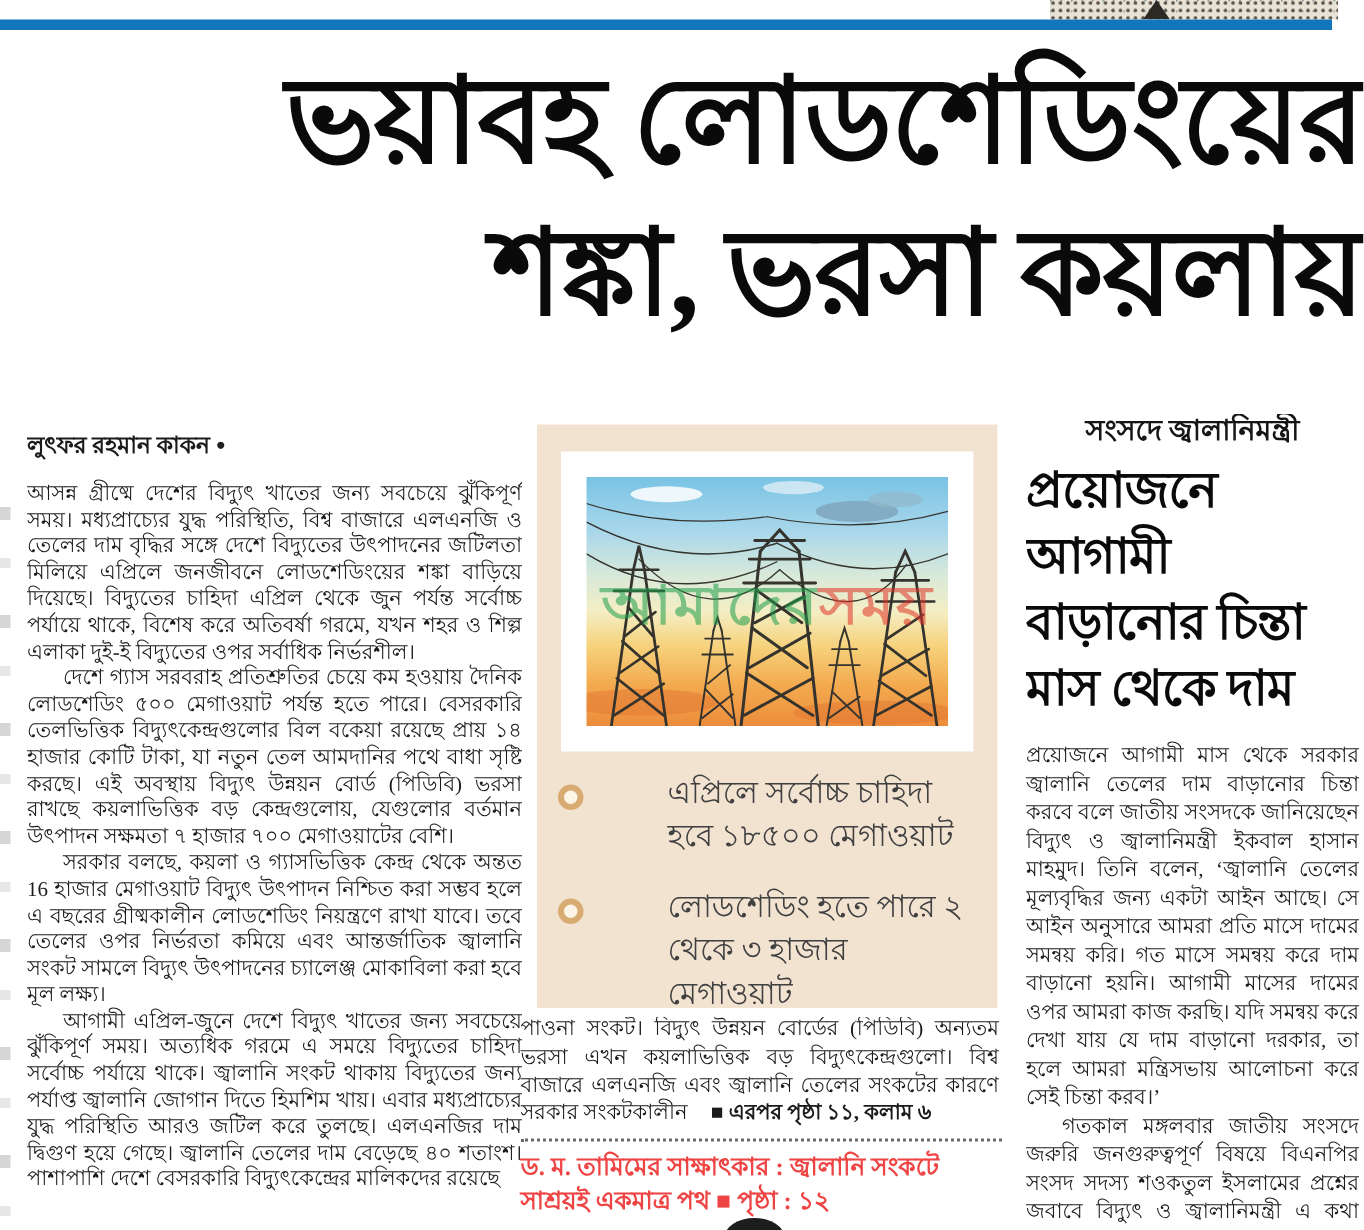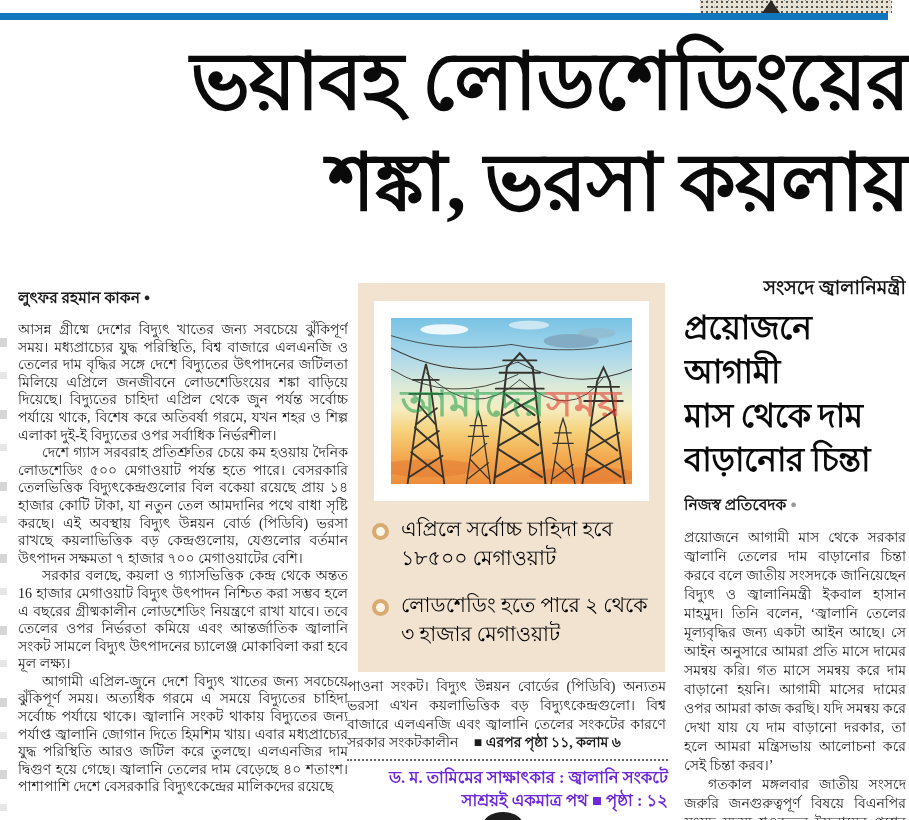--- a/index.html
+++ b/index.html
@@ -70,44 +70,44 @@
   }
   .watermark .wm-green{color:#1f9e4c;}
   .watermark .wm-red{color:#e03228;}
 
   .bullet-list{position:absolute;left:14px;top:232px;width:280px;}
   .bullet-item{display:flex;gap:12px;margin-bottom:18px;}
   .bullet-ring{
     flex:0 0 auto;width:9px;height:9px;margin-top:8px;border-radius:50%;
     background:#fbf4e7;border:4px solid #d8ab72;
   }
-  .bullet-text{font-size:20.5px;line-height:29px;color:#000000;}
+  .bullet-text{font-size:20.5px;line-height:29px;color:#404040;margin-left:44px;}
 
   
   .mid-continuation{
     position:absolute;left:347px;top:678px;width:319px;height:77px;overflow:hidden;
     font-size:14px;line-height:18.8px;text-align:justify;
   }
   .jump-note{font-weight:bold;white-space:nowrap;margin-left:12px;}
   .dotted-rule{
     position:absolute;left:347px;top:759px;width:321px;height:0;
     border-top:2px dotted #6a6a6a;
   }
   .teaser{
-    position:absolute;left:347px;top:767px;width:321px;text-align:right;
-    font-weight:bold;font-size:16.5px;line-height:22.5px;color:#6d28d9;
+    position:absolute;left:347px;top:767px;width:321px;text-align:left;
+    font-weight:bold;font-size:16.5px;line-height:22.5px;color:#ef4444;
   }
   .bottom-circle{
     position:absolute;left:483px;top:812px;width:40px;height:26px;
     background:#1d1d1d;border-radius:50%;
   }
 
   
   .col-right{position:absolute;left:684px;top:276px;width:222px;height:544px;overflow:hidden;}
-  .kicker{text-align:right;font-size:19px;line-height:24px;font-weight:600;color:#161616;}
+  .kicker{text-align:center;font-size:19px;line-height:24px;font-weight:600;color:#161616;}
   .side-headline{
     text-align:left;font-weight:900;font-size:33px;line-height:44px;
     color:#0a0a0a;margin-top:6px;letter-spacing:-.5px;
   }
   .col-right .byline{margin-top:12px;}
   .col-right .bodytext{font-size:14px;line-height:19px;}
 </style>
 </head>
 <body>
 
@@ -223,26 +223,22 @@
     <div>ড. ম. তামিমের সাক্ষাৎকার : জ্বালানি সংকটে</div>
     <div>সাশ্রয়ই একমাত্র পথ ■ পৃষ্ঠা : ১২</div>
   </div>
 
   <div class="bottom-circle"></div>
 
   <div class="col-right">
     <div class="kicker">সংসদে জ্বালানিমন্ত্রী</div>
     <div class="side-headline">
       <div>প্রয়োজনে আগামী</div>
+      <div>বাড়ানোর চিন্তা</div>
       <div>মাস থেকে দাম</div>
-      <div>বাড়ানোর চিন্তা</div>
-    </div>
-    <div class="byline">
-      <span>নিজস্ব প্রতিবেদক</span>
-      <span class="dot gray">●</span>
     </div>
     <div class="bodytext">
       <p>প্রয়োজনে আগামী মাস থেকে সরকার জ্বালানি তেলের দাম বাড়ানোর চিন্তা করবে বলে জাতীয় সংসদকে জানিয়েছেন বিদ্যুৎ ও জ্বালানিমন্ত্রী ইকবাল হাসান মাহমুদ। তিনি বলেন, ‘জ্বালানি তেলের মূল্যবৃদ্ধির জন্য একটা আইন আছে। সে আইন অনুসারে আমরা প্রতি মাসে দামের সমন্বয় করি। গত মাসে সমন্বয় করে দাম বাড়ানো হয়নি। আগামী মাসের দামের ওপর আমরা কাজ করছি। যদি সমন্বয় করে দেখা যায় যে দাম বাড়ানো দরকার, তা হলে আমরা মন্ত্রিসভায় আলোচনা করে সেই চিন্তা করব।’</p>
       <p class="indent">
         <span>গতকাল মঙ্গলবার জাতীয় সংসদে জরুরি জনগুরুত্বপূর্ণ বিষয়ে বিএনপির সংসদ সদস্য শওকতুল ইসলামের প্রশ্নের জবাবে বিদ্যুৎ ও জ্বালানিমন্ত্রী এ কথা বলেন। সকাল সাড়ে</span>
         
       </p>
     </div>
   </div>
 

